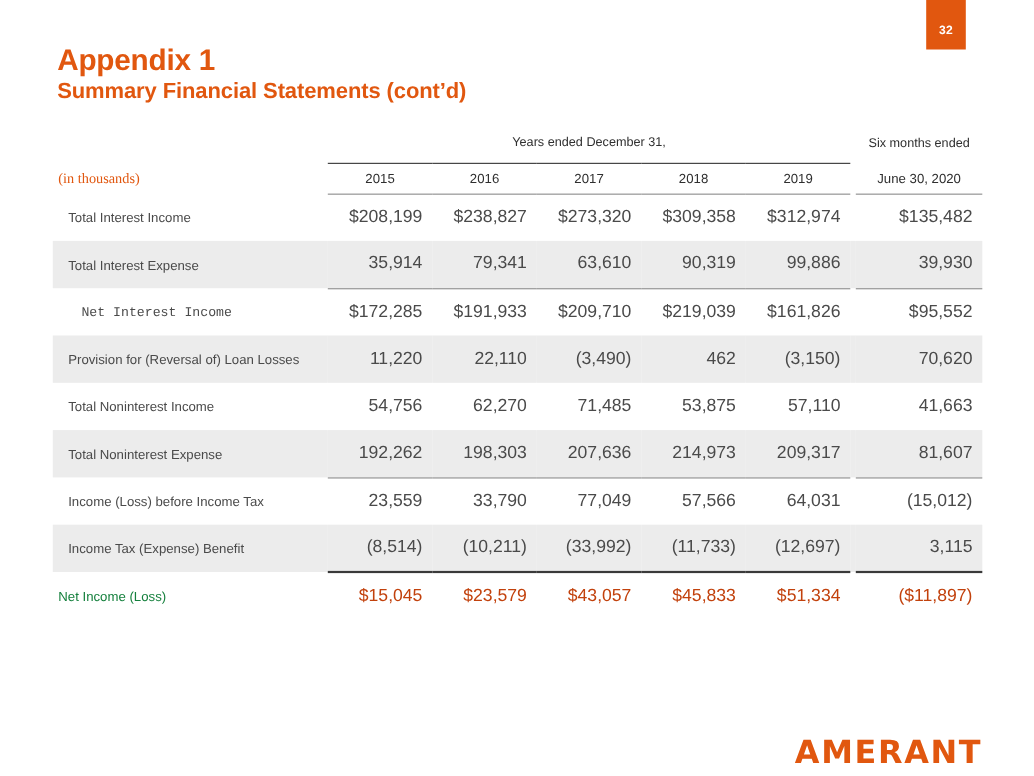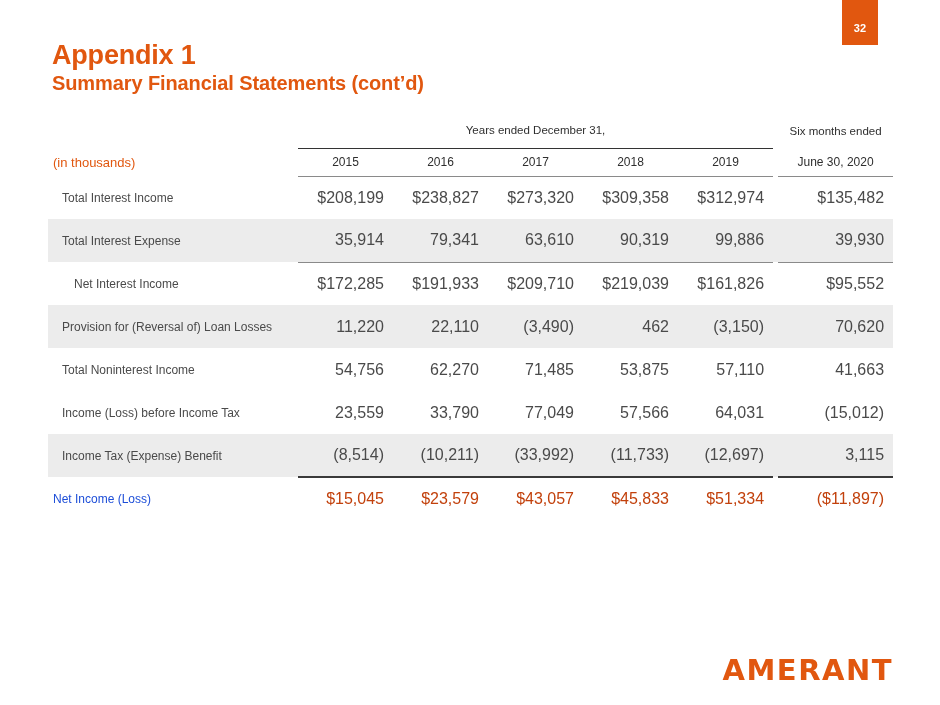--- a/index.html
+++ b/index.html
@@ -84,52 +84,53 @@
     color:#2f2f2f;
     text-align:center;
     border-bottom:1.4px solid #8a8a8a;
   }
   .unit-label{
     color:#E1570F;
     font-size:13px;
     font-weight:bold;
     text-align:left;
     padding-left:5px !important;
+    font-family:Liberation Serif, serif;
   }
 
   
   .data-row td{ height:43px; }
   .data-row.striped td{ background:#ececec; }
   .rlabel{
     font-size:12px;
     color:#4a4a4a;
     text-align:left;
     padding-left:14px !important;
     white-space:nowrap;
   }
-  .rlabel.indent{ padding-left:26px !important; }
-  .rlabel.total{ font-weight:bold; color:#1d4ed8; padding-left:5px !important; }
+  .rlabel.indent{ padding-left:26px !important;font-family:Liberation Mono, monospace; }
+  .rlabel.total{ font-weight:bold; color:#15803d; padding-left:5px !important; }
 
   .rnum{
     font-size:16px;
     color:#4a4a4a;
     text-align:right;
     padding-right:9px !important;
     white-space:nowrap;
   }
   .rnum.total{ font-weight:bold; color:#c2410c; }
 
   
   .rule-light{ border-bottom:1.8px solid #8a8a8a; }
   .rule-dark { border-bottom:2.2px solid #3a3a3a; }
 
   
   #logo{
     position:absolute;
-    right:47px; bottom:18px;
+    right:47px; bottom:4px;
     color:#E1570F;
     font-size:29px;
     font-weight:bold;
     letter-spacing:1.5px;
     font-family:"DejaVu Sans", sans-serif;
   }
 </style>
 </head>
 <body>
 
@@ -223,20 +224,30 @@
       <td class="rlabel">Total Noninterest Income</td>
       <td class="rnum">54,756</td>
       <td class="rnum">62,270</td>
       <td class="rnum">71,485</td>
       <td class="rnum">53,875</td>
       <td class="rnum">57,110</td>
       <td></td>
       <td class="rnum">41,663</td>
     </tr>
 
+    <tr class="data-row striped">
+      <td class="rlabel">Total Noninterest Expense</td>
+      <td class="rnum rule-light">192,262</td>
+      <td class="rnum rule-light">198,303</td>
+      <td class="rnum rule-light">207,636</td>
+      <td class="rnum rule-light">214,973</td>
+      <td class="rnum rule-light">209,317</td>
+      <td></td>
+      <td class="rnum rule-light">81,607</td>
+    </tr>
 
     <tr class="data-row">
       <td class="rlabel">Income (Loss) before Income Tax</td>
       <td class="rnum">23,559</td>
       <td class="rnum">33,790</td>
       <td class="rnum">77,049</td>
       <td class="rnum">57,566</td>
       <td class="rnum">64,031</td>
       <td></td>
       <td class="rnum">(15,012)</td>

